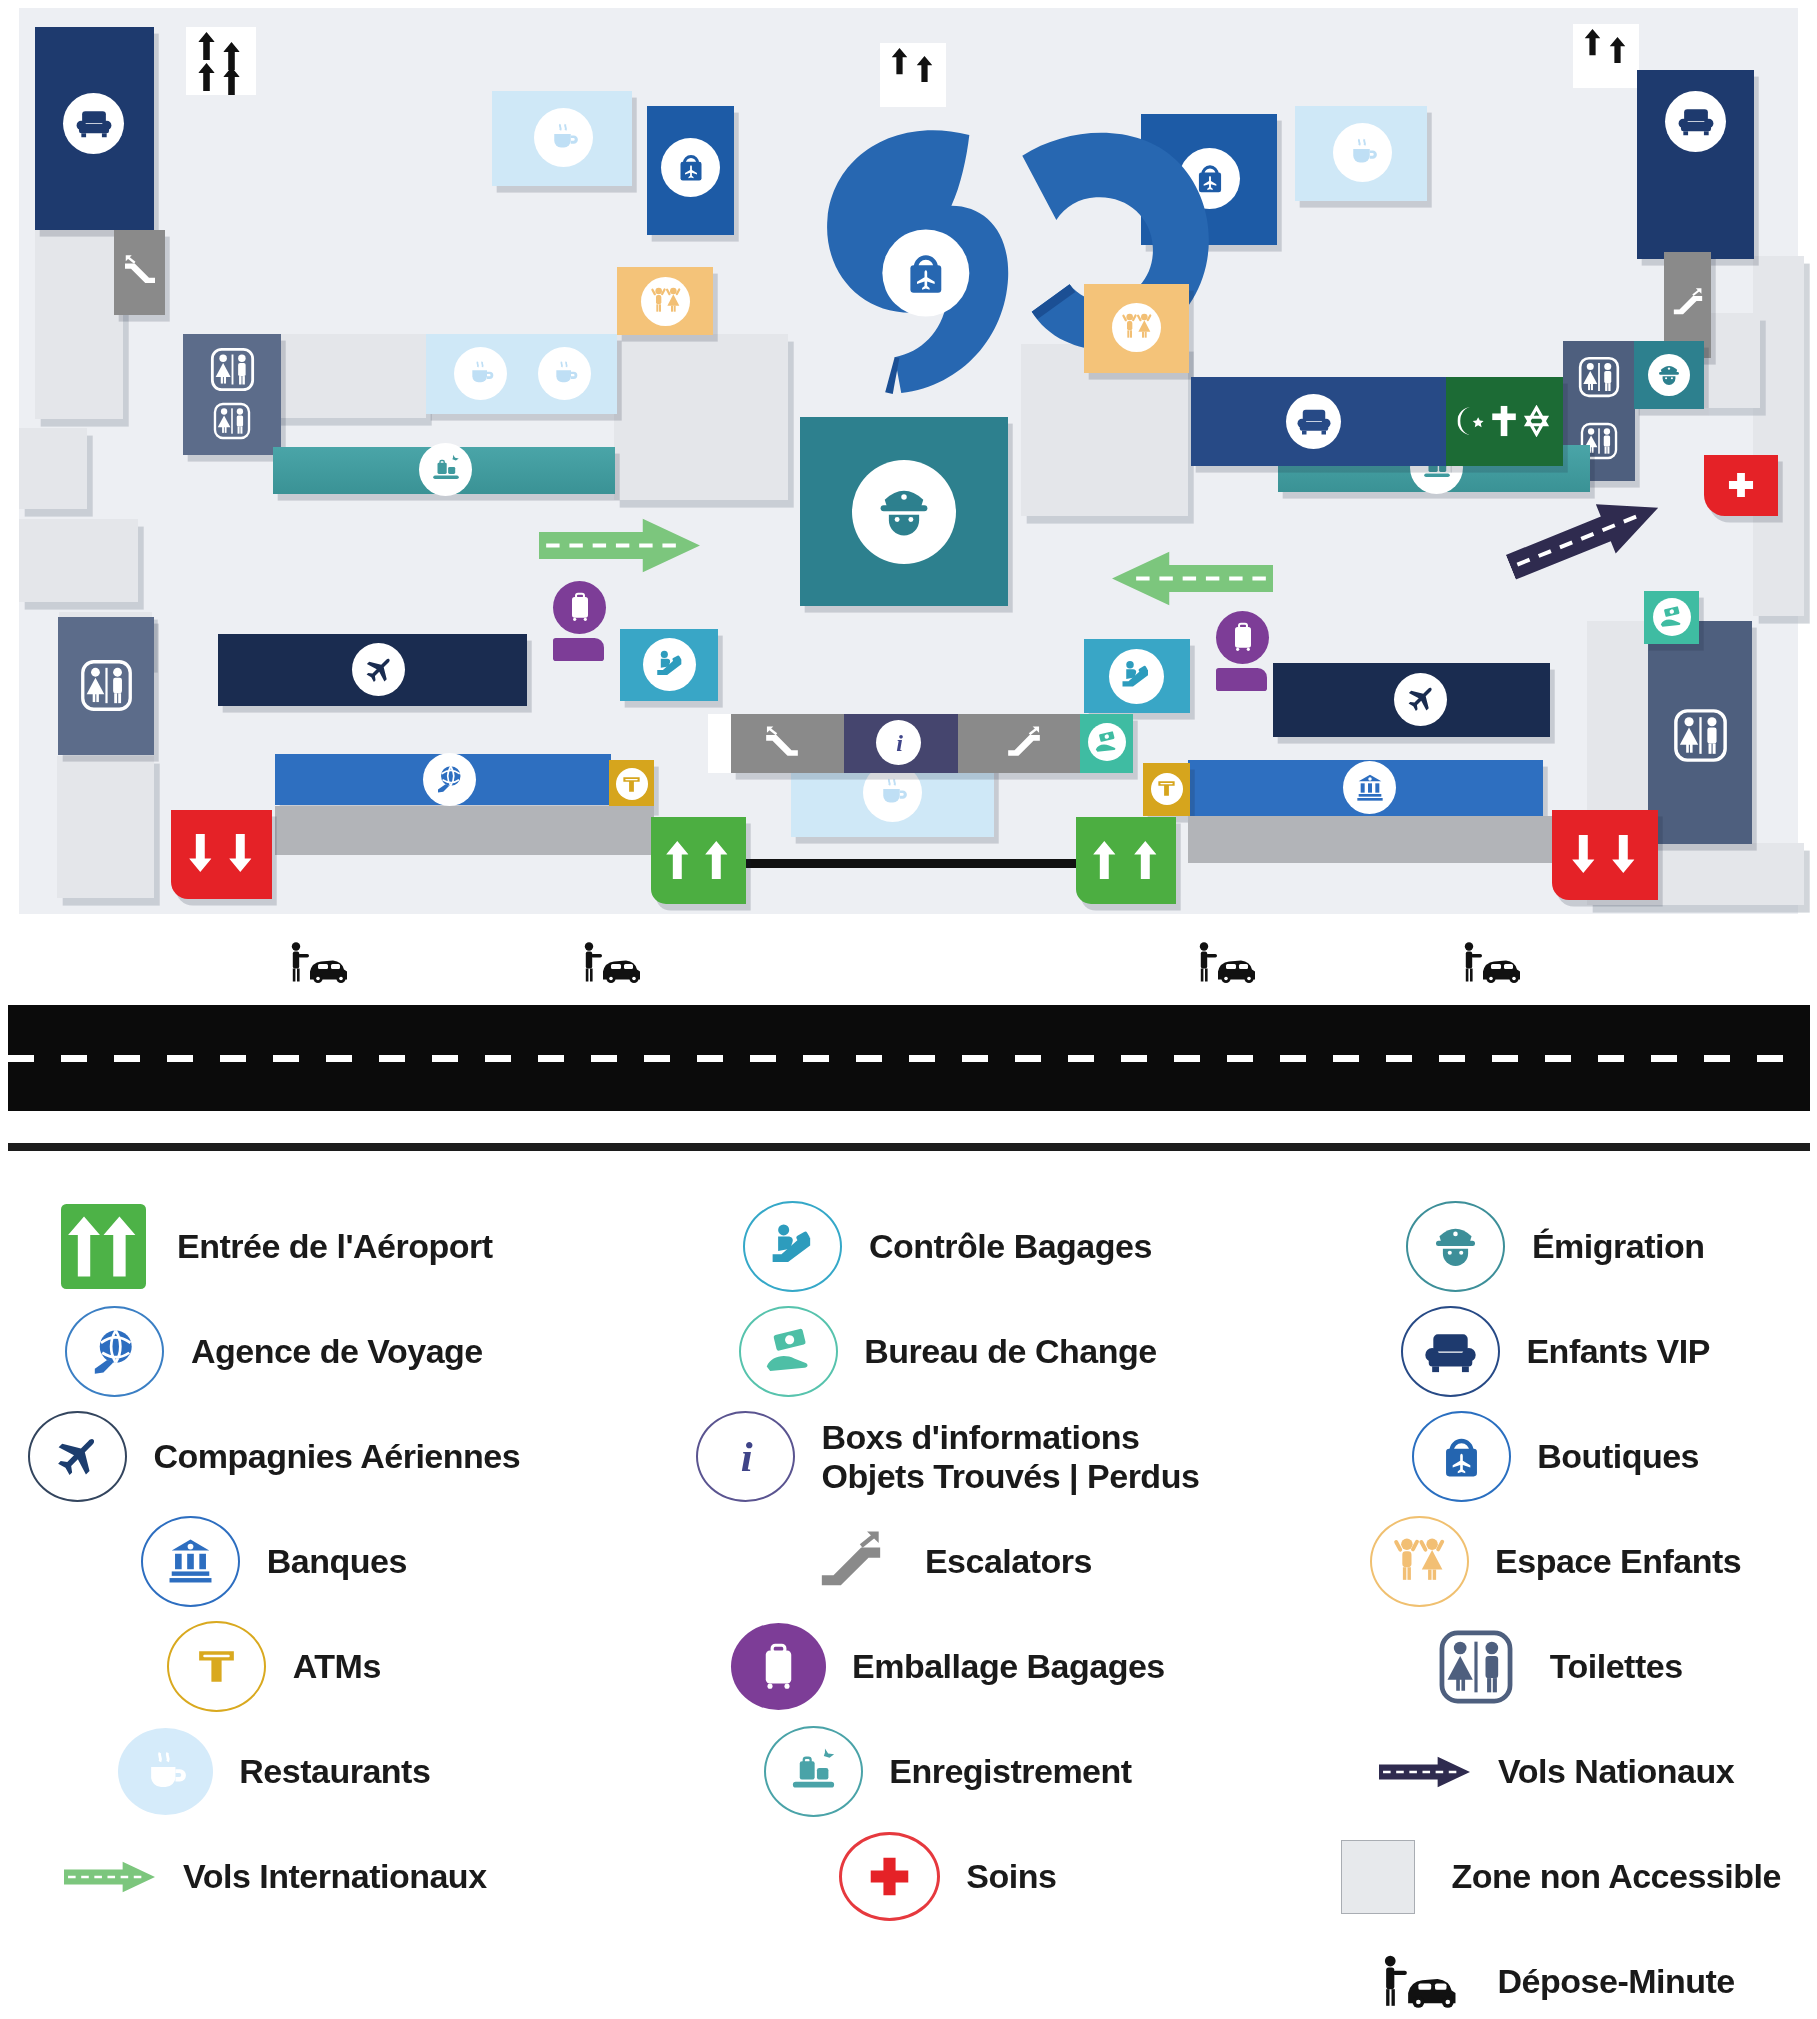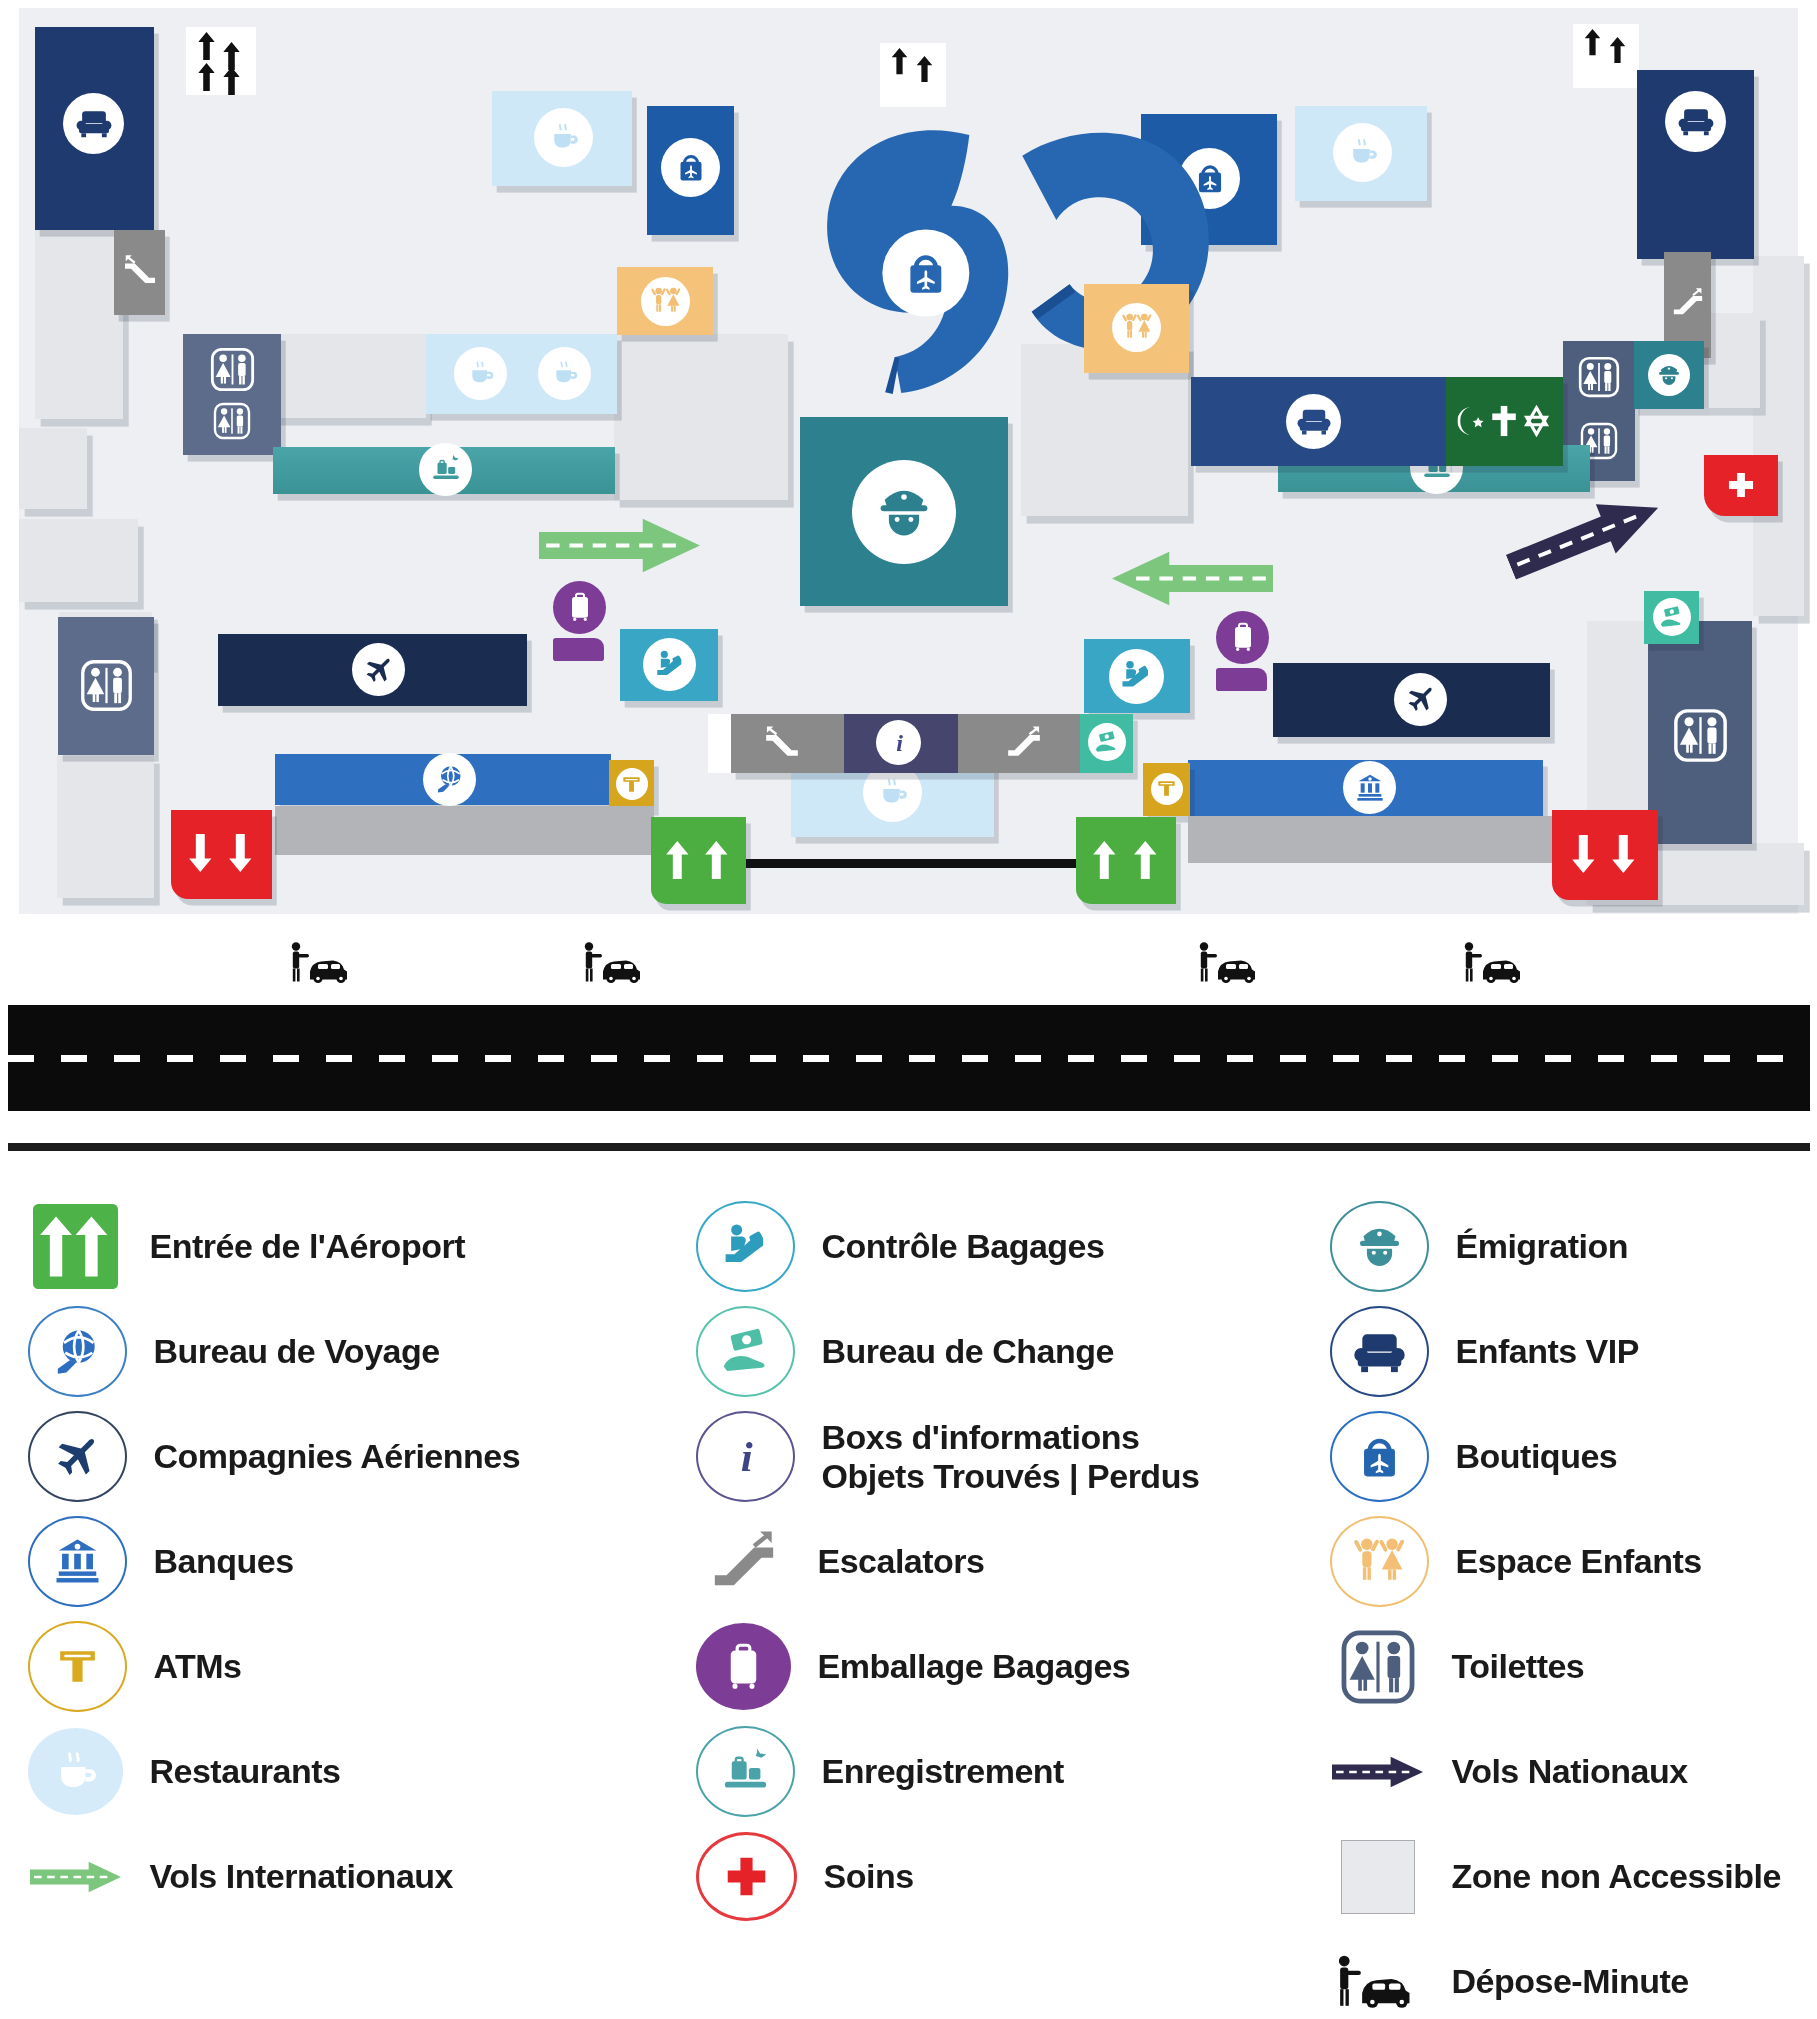--- a/index.html
+++ b/index.html
@@ -21,21 +21,21 @@
   .c-info{background:#45456e}.c-white{background:#fff}
   .ic{position:absolute;background:#fff;border-radius:50%;display:flex;align-items:center;justify-content:center;}
   .ic svg{display:block;}
   .road{position:absolute;left:7.6px;top:1005px;width:1802px;height:106px;background:#0b0b0b;}
   .road .dash{position:absolute;left:0;top:50px;width:100%;height:6.6px;
     background:repeating-linear-gradient(90deg,#fff 0 26.5px,transparent 26.5px 53px);}
   .thinline{position:absolute;left:7.6px;top:1143px;width:1802px;height:7.6px;background:#1c1c1c;}
   .caricon{position:absolute;top:939px;width:68px;height:47px;color:#111;}
   
   .col{position:absolute;top:1194px;}
-  .lrow{height:105px;display:flex;align-items:center;}
+  .lrow{height:105px;display:flex;align-items:center;justify-content:center;}
   .lic{width:95px;display:flex;justify-content:center;align-items:center;flex:0 0 95px;}
   .lbl{margin-left:26.5px;font-size:34px;font-weight:700;color:#1a1a1a;letter-spacing:-0.5px;white-space:nowrap;}
   .lbl .l2{display:block;}
   .ring{border-radius:50%;background:#fff;display:flex;align-items:center;justify-content:center;}
 </style>
 </head>
 <body>
 
 <svg width="0" height="0" style="position:absolute" aria-hidden="true">
 <defs>
@@ -596,21 +596,21 @@
           </svg>
       </span>
       <span class="lbl">Entrée de l'Aéroport</span>
     </div>
     <div class="lrow">
       <span class="lic ring" style="width:87px;height:87px;border:2.8px solid #3b7fc4">
           <svg width="59" height="59" viewBox="0 0 48 48" style="color:#2d6ec0">
             <use href="#s-globe"></use>
           </svg>
         </span>
-      <span class="lbl">Bureau de Voyage</span>
+      <span class="lbl">Agence de Voyage</span>
     </div>
     <div class="lrow">
       <span class="lic ring" style="width:87px;height:87px;border:2.8px solid #33455e">
           <svg width="53" height="53" viewBox="0 0 48 48" style="color:#1c3d6e;transform:rotate(45deg)">
             <use href="#s-plane"></use>
           </svg>
         </span>
       <span class="lbl">Compagnies Aériennes</span>
     </div>
     <div class="lrow">

